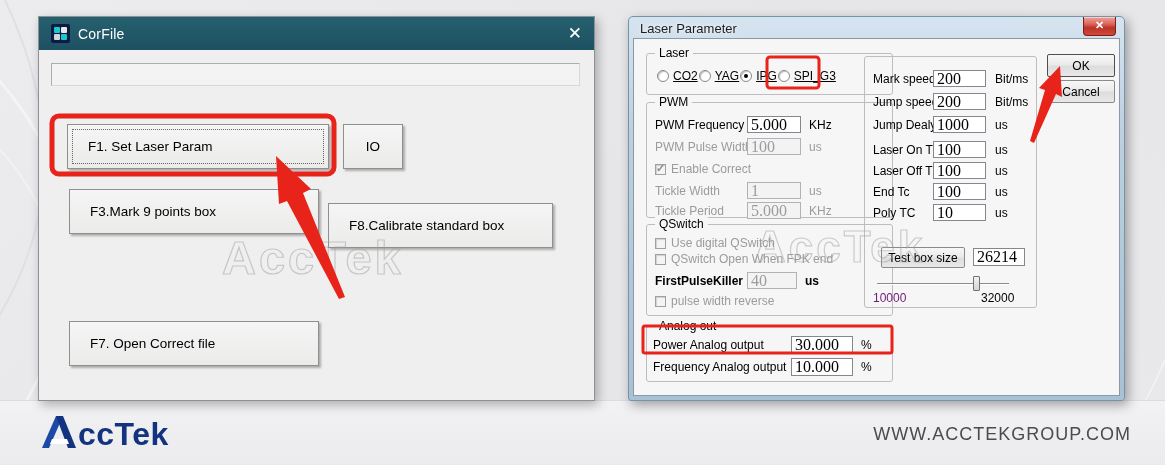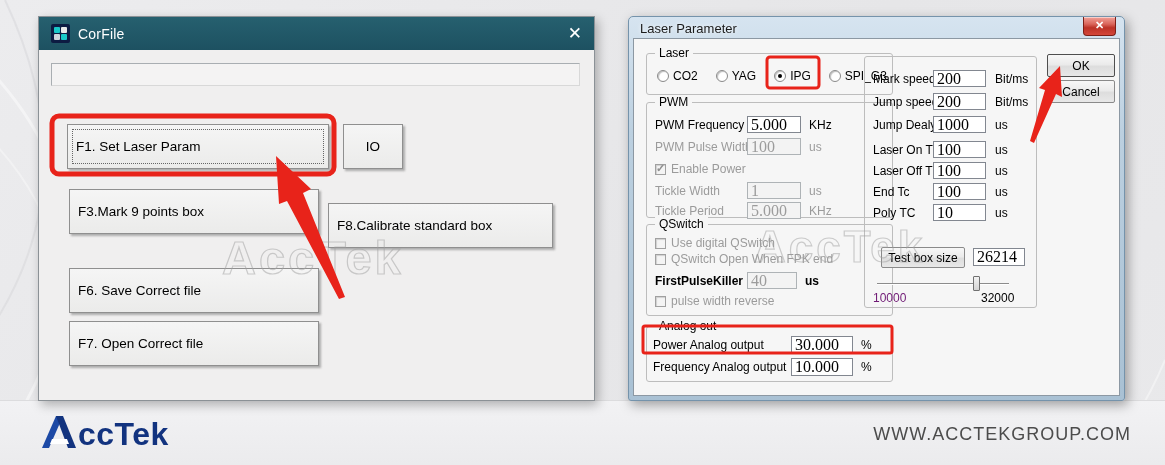--- a/index.html
+++ b/index.html
@@ -25,21 +25,21 @@
   .app-icon::after  { content:""; position:absolute; left:10px; top:3px; width:6px; height:6px;
                       background:#e8e8e8; border-radius:1px; box-shadow:-7px 7px 0 #cfd6dd; }
   .c-close { margin-left:auto; color:#fff; font-size:17px; line-height:17px; cursor:pointer; }
   .c-body { position:relative; width:100%; height:350px; }
   .path-input { position:absolute; left:12px; top:13px; width:529px; height:23px;
                 background:#f4f3f3; border:1px solid #a9aeb2; border-right-color:#d8d8d8;
                 border-bottom-color:#d8d8d8; font-size:12px; padding:0 4px; }
   .cbtn { position:absolute; background:linear-gradient(180deg,#f5f5f5,#ebebea);
           border:1px solid #8f8f8f; box-shadow:2px 2px 2px rgba(90,90,90,.45);
           font-family:"Liberation Sans",sans-serif; font-size:13.5px; color:#000;
-          text-align:left; padding:0 8px; cursor:pointer; }
+          text-align:left; padding:0 20px; cursor:pointer; }
   .cbtn.center { text-align:center; padding:4px; }
   .btn-f1 { left:28px; top:74px; width:262px; height:45px; }
   .btn-f1::after { content:""; position:absolute; inset:4px; border:1px dotted #666; }
   .btn-io { left:304px; top:74px; width:60px; height:45px; }
   .btn-f3 { left:30px;  top:139px; width:250px; height:45px; }
   .btn-f8 { left:289px; top:153px; width:225px; height:45px; }
   .btn-f6 { left:30px;  top:218px; width:250px; height:45px; }
   .btn-f7 { left:30px;  top:271px; width:250px; height:45px; }
 
   .watermark { position:absolute; font-weight:700; letter-spacing:3px; color:transparent;
@@ -64,21 +64,21 @@
 
   .groupbox { position:absolute; border:1px solid #bdbdbd; border-radius:3px; }
   .gb-label { position:absolute; top:-8px; left:8px; background:#f6f6f6; padding:0 4px;
               font-size:12px; color:#000; line-height:14px; }
   .gb-laser   { left:12px;  top:14px;  width:247px; height:42px; }
   .gb-pwm     { left:12px;  top:63px;  width:247px; height:116px; }
   .gb-qswitch { left:12px;  top:185px; width:247px; height:92px; }
   .gb-analog  { left:12px;  top:287px; width:247px; height:56px; }
   .gb-timing  { left:230px; top:17px;  width:173px; height:252px; }
 
-  .radio-row { position:absolute; left:10px; top:15px; display:flex; gap:18px; align-items:flex-start; }
+  .radio-row { position:absolute; left:10px; top:15px; display:flex; gap:1px; align-items:flex-start;text-decoration:underline; }
   .radio { display:flex; align-items:center; gap:4px; cursor:pointer; }
   .radio .dot { width:12px; height:12px; border-radius:50%; background:#fff;
                 border:1px solid #8a8a8a; box-shadow:inset 1px 1px 1px rgba(0,0,0,.25); position:relative; }
   .radio.sel .dot::after { content:""; position:absolute; left:3px; top:3px; width:4px; height:4px;
                            border-radius:50%; background:#000; }
   .radio span.lbl { font-size:12px; color:#000; }
 
   .frow { position:absolute; left:0; width:100%; height:18px; }
   .frow .lbl { position:absolute; left:8px; top:2px; font-size:12px; color:#000; white-space:nowrap; }
   .frow .unit { position:absolute; top:2px; font-size:12px; color:#000; }
@@ -143,21 +143,20 @@
       <span class="app-icon"></span>
       <span class="c-title">CorFile</span>
       <span class="c-close">✕</span>
     </div>
     <div class="c-body">
       <input class="path-input" readonly="" value="" style="">
       <button class="cbtn btn-f1">F1. Set Laser Param</button>
       <button class="cbtn btn-io center">IO</button>
       <button class="cbtn btn-f3">F3.Mark 9 points box</button>
       <button class="cbtn btn-f8">F8.Calibrate standard box</button>
-      <button class="cbtn btn-f6">F6. Save Correct file</button>
       <button class="cbtn btn-f7">F7. Open Correct file</button>
       <div class="watermark wm-left">AccTek</div>
     </div>
   </div>
 
   <div class="win-aero">
     <span class="a-title">Laser Parameter</span>
     <div class="a-close">
       <span>✕</span>
     </div>
@@ -192,21 +191,21 @@
           <input class="tfield pwm-field" readonly="" value="5.000" style="">
           <span class="unit pwm-unit">KHz</span>
         </div>
         <div class="frow dis" style="top:35px">
           <span class="lbl">PWM Pulse Width</span>
           <input class="tfield pwm-field dis" readonly="" value="100" style="">
           <span class="unit pwm-unit">us</span>
         </div>
         <div class="chk-row checked" style="left:8px; top:59px">
           <span class="box"></span>
-          <span class="clbl">Enable Power</span>
+          <span class="clbl">Enable Correct</span>
         </div>
         <div class="frow dis" style="top:79px">
           <span class="lbl">Tickle Width</span>
           <input class="tfield pwm-field dis" readonly="" value="1" style="">
           <span class="unit pwm-unit">us</span>
         </div>
         <div class="frow dis" style="top:99px">
           <span class="lbl">Tickle Period</span>
           <input class="tfield pwm-field dis" readonly="" value="5.000" style="">
           <span class="unit pwm-unit">KHz</span>

